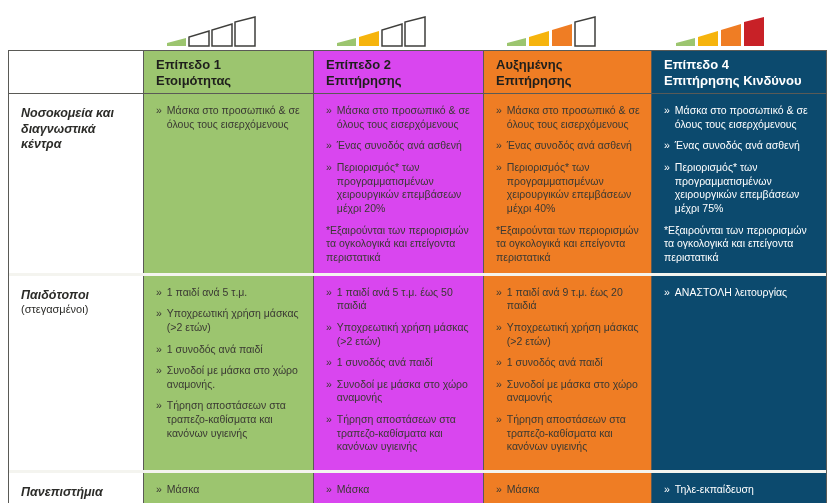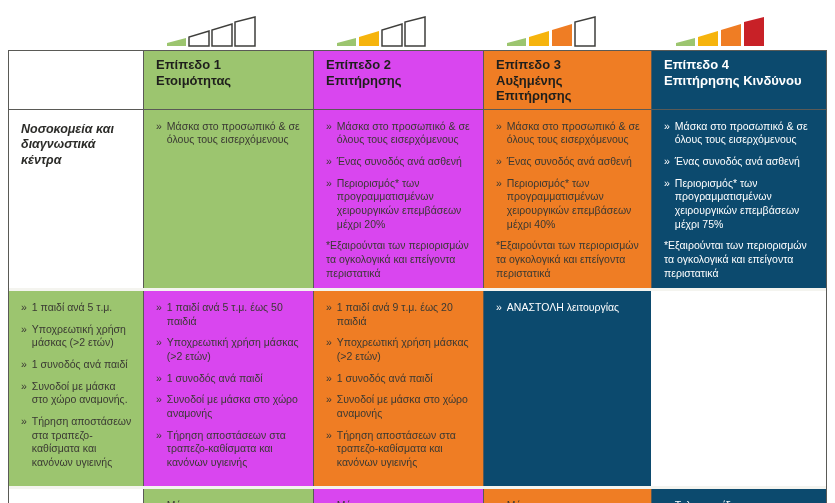--- a/index.html
+++ b/index.html
@@ -118,21 +118,20 @@
       <div class="h-cell c-white"></div>
       <div class="h-cell c-green">
         <span class="h-line">Επίπεδο 1</span>
         <span class="h-line">Ετοιμότητας</span>
       </div>
       <div class="h-cell c-yellow">
         <span class="h-line">Επίπεδο 2</span>
         <span class="h-line">Επιτήρησης</span>
       </div>
       <div class="h-cell c-orange">
-        <span class="h-line">Επίπεδο 3</span>
         <span class="h-line">Αυξημένης Επιτήρησης</span>
       </div>
       <div class="h-cell c-red">
         <span class="h-line">Επίπεδο 4</span>
         <span class="h-line">Επιτήρησης Κινδύνου</span>
       </div>
     </div>
 
     <div class="t-row body-row row-1">
       <div class="label-cell">
@@ -195,20 +194,24 @@
             <li>
               <span class="bullet">»</span>
               <span class="item-text">Περιορισμός* των προγραμματισμένων χειρουργικών επεμβάσεων μέχρι 75%</span>
             </li>
           </ul>
         <div class="cell-note">*Εξαιρούνται των περιορισμών τα ογκολογικά και επείγοντα περιστατικά</div>
       </div>
     </div>
 
     <div class="t-row body-row row-2">
+      <div class="label-cell">
+        <div class="row-label">Παιδότοποι</div>
+        <div class="row-sublabel">(στεγασμένοι)</div>
+      </div>
       <div class="body-cell c-green">
         <ul class="cell-list">
             <li>
               <span class="bullet">»</span>
               <span class="item-text">1 παιδί ανά 5 τ.μ.</span>
             </li>
             <li>
               <span class="bullet">»</span>
               <span class="item-text">Υποχρεωτική χρήση μάσκας (&gt;2 ετών)</span>
             </li>

